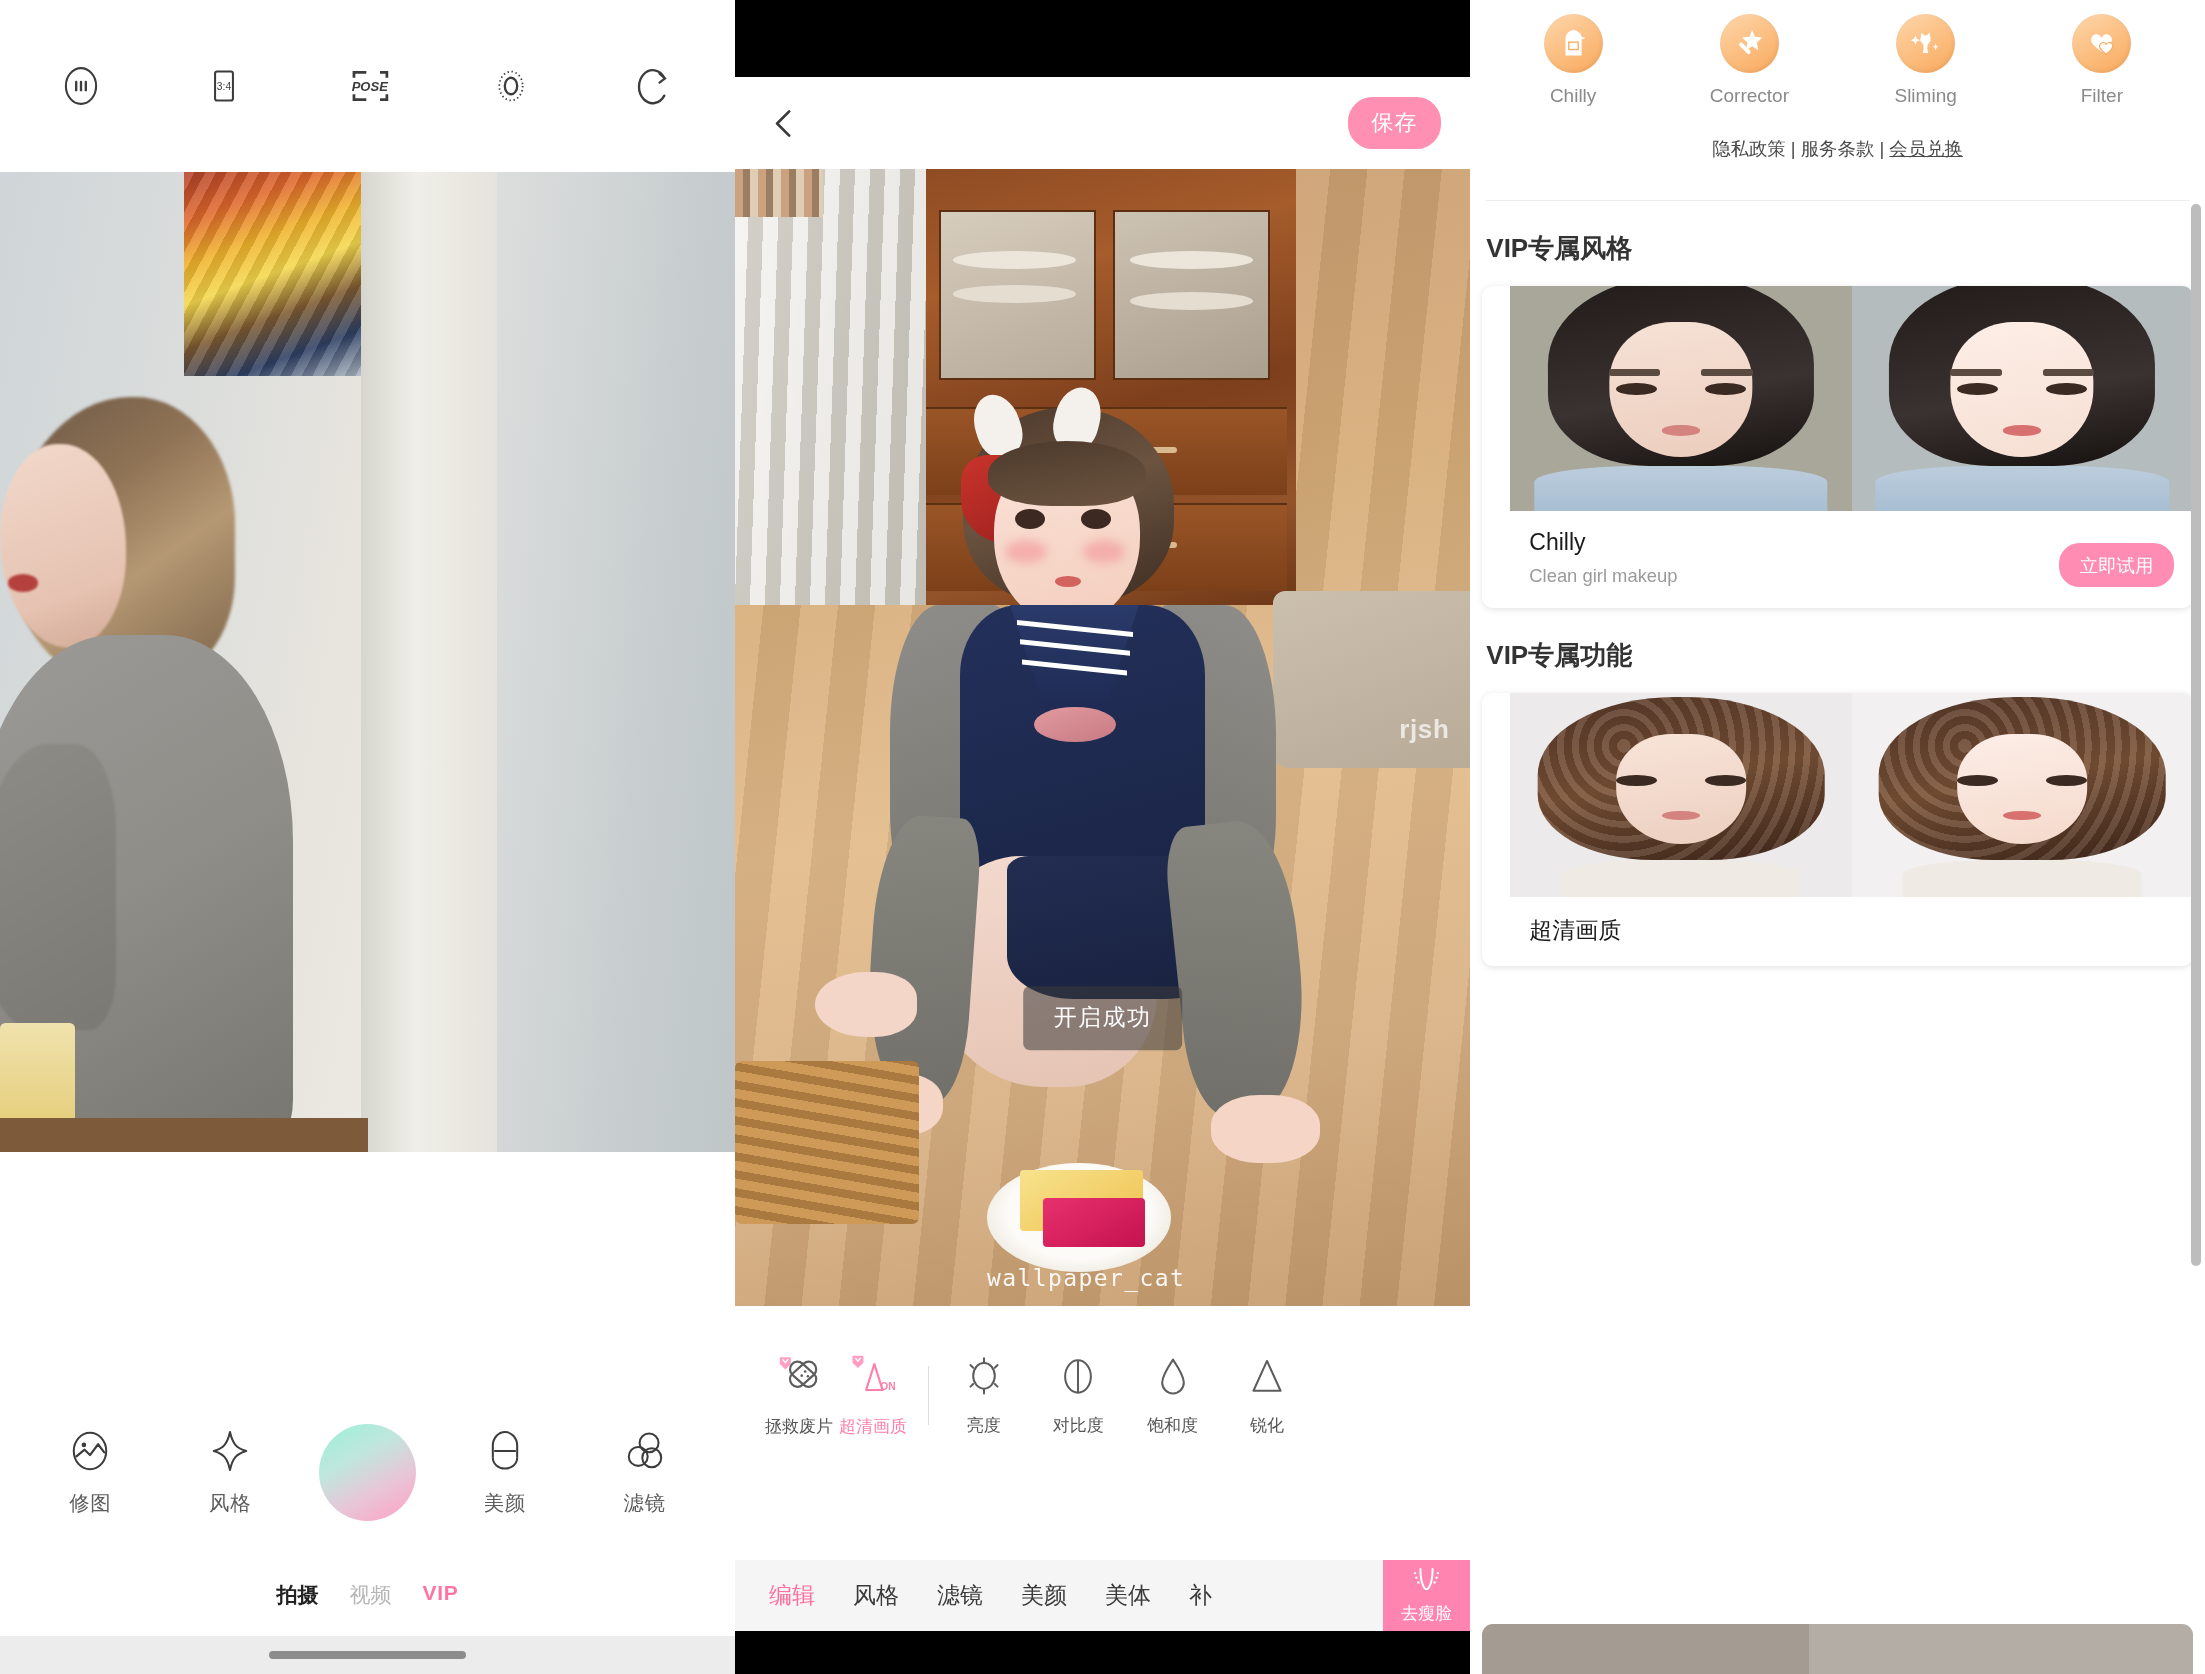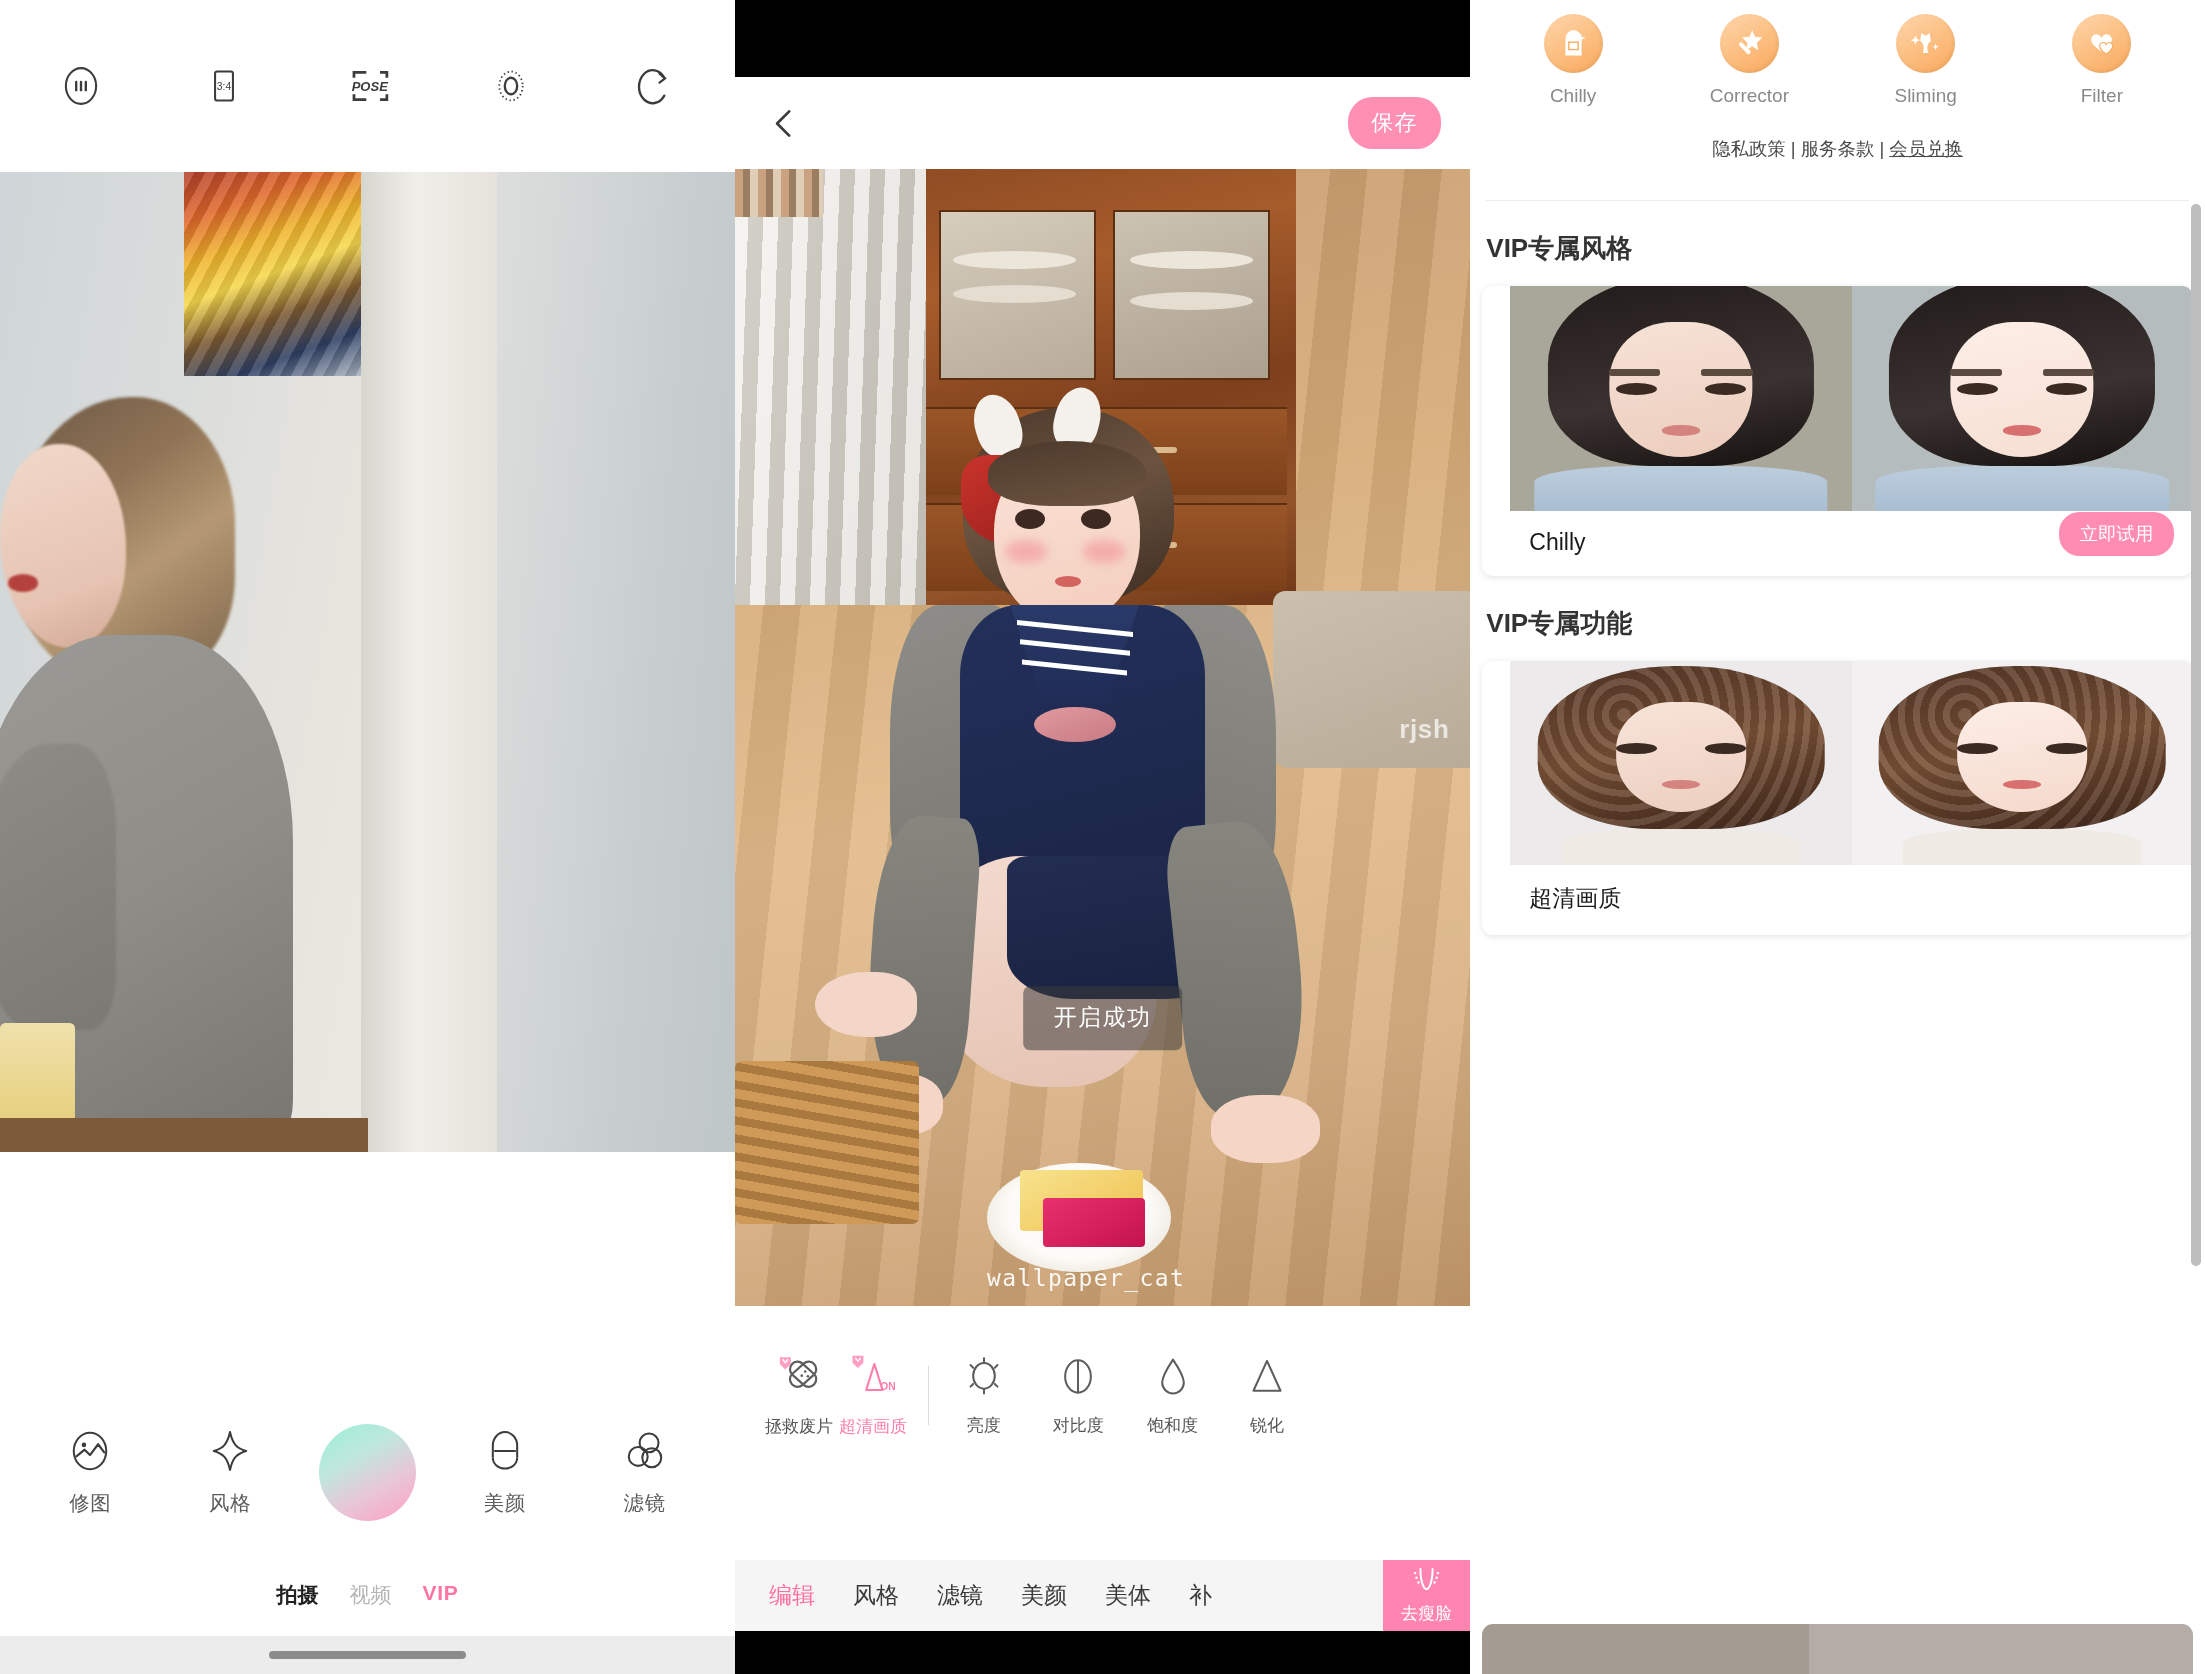--- a/index.html
+++ b/index.html
@@ -657,20 +657,21 @@
           <div class="fa-brow-l"></div>
             <div class="fa-brow-r"></div>
           <div class="fa-eye-l"></div>
             <div class="fa-eye-r"></div>
             <div class="fa-lip r"></div>
             <div class="fa-top"></div>
         </div>
       </div>
       <div class="card-body">
         <div class="card-title">Chilly</div>
+        <div class="card-sub">Clean girl makeup</div>
         <button class="try-btn">立即试用</button>
       </div>
     </div>
 
     <div class="sec-title">VIP专属功能</div>
 
     <div class="card">
       <div class="card-media" style="height:204px">
         <div class="half">
           <div class="cu-bg"></div>

